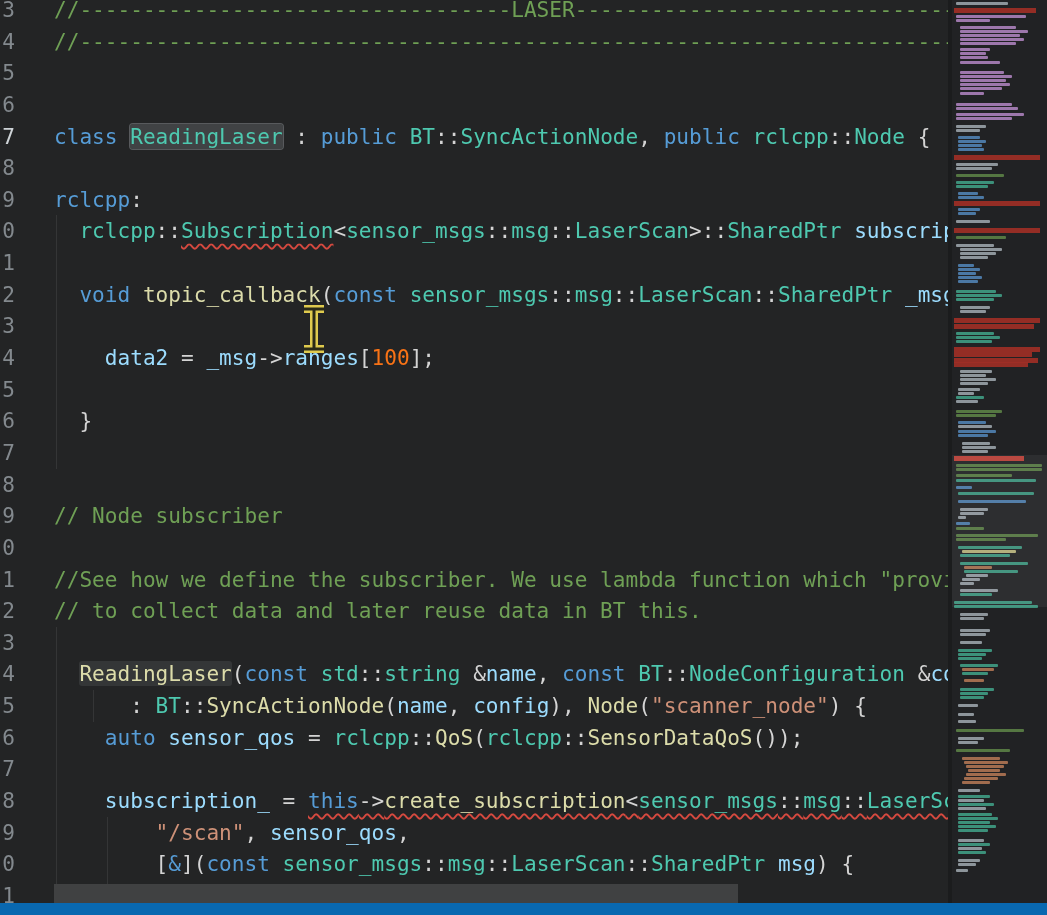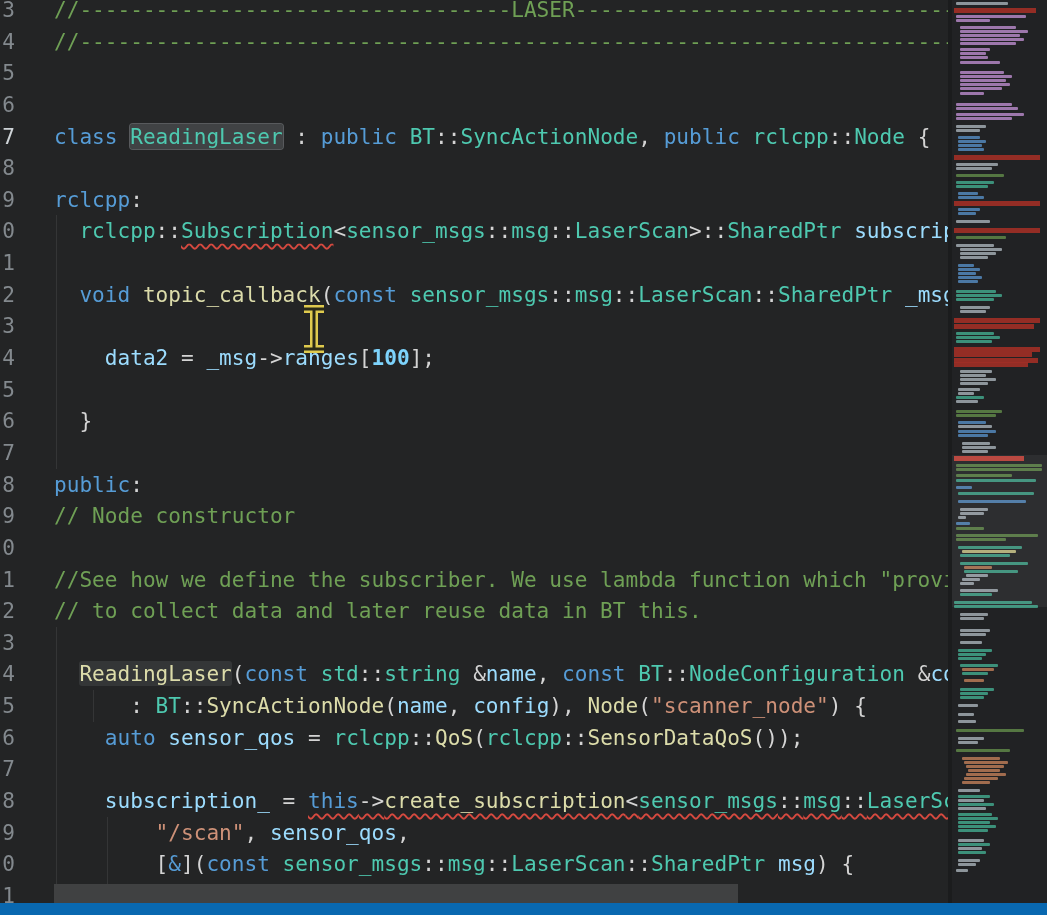--- a/index.html
+++ b/index.html
@@ -14,21 +14,21 @@
   .ln{flex:none;width:15px;text-align:right;color:#83898e;overflow:hidden;}
   .ln.active{color:#ced3d7;}
   .lc{flex:none;padding-left:39px;color:#d4d4d4;}
   
   .c{color:#6fa055;}
   .k{color:#569CD6;}
   .t{color:#4EC9B0;}
   .f{color:#DCDCAA;}
   .v{color:#9CDCFE;}
   .s{color:#CE9178;}
-  .n{color:#7dd3fc;font-weight:bold;}
+  .n{color:#f97316;}
   .p{color:#d4d4d4;}
   .sq{text-decoration-line:underline;text-decoration-style:wavy;text-decoration-color:#d6493f;text-decoration-thickness:1.6px;text-underline-offset:5px;}
   .box{background:rgba(104,109,113,.42);box-shadow:0 0 0 1px rgba(152,157,162,.45);border-radius:3px;}
   .box2{background:rgba(104,109,113,.25);border-radius:3px;}
   .guide{position:absolute;width:1px;background:rgba(255,255,255,.08);}
   #hscroll{position:absolute;left:54px;top:884px;width:684px;height:19px;background:rgba(121,121,121,.35);}
   #divider{position:absolute;left:948px;top:0;width:4px;height:903px;background:#1b1c1d;}
   #minimap{position:absolute;left:952px;top:0;width:95px;height:903px;background:#212224;overflow:hidden;}
   .mbar{position:absolute;height:3px;border-radius:1px;opacity:.92;}
   .mbar.err{height:5px;border-radius:0;}
@@ -49,22 +49,22 @@
       <div class="code-line"><span class="ln">8</span><span class="lc"></span></div>
       <div class="code-line"><span class="ln">9</span><span class="lc"><span class="k">rclcpp</span><span class="p">:</span></span></div>
       <div class="code-line"><span class="ln">0</span><span class="lc"><span class="p">  </span><span class="t">rclcpp</span><span class="p">::</span><span class="t sq">Subscription</span><span class="p">&lt;</span><span class="t">sensor_msgs</span><span class="p">::</span><span class="t">msg</span><span class="p">::</span><span class="t">LaserScan</span><span class="p">&gt;::</span><span class="t">SharedPtr</span><span class="p"> </span><span class="v">subscription_</span></span></div>
       <div class="code-line"><span class="ln">1</span><span class="lc"></span></div>
       <div class="code-line"><span class="ln">2</span><span class="lc"><span class="p">  </span><span class="k">void</span><span class="p"> </span><span class="f">topic_callback</span><span class="p">(</span><span class="k">const</span><span class="p"> </span><span class="t">sensor_msgs</span><span class="p">::</span><span class="t">msg</span><span class="p">::</span><span class="t">LaserScan</span><span class="p">::</span><span class="t">SharedPtr</span><span class="p"> </span><span class="v">_msg</span></span></div>
       <div class="code-line"><span class="ln">3</span><span class="lc"></span></div>
       <div class="code-line"><span class="ln">4</span><span class="lc"><span class="p">    </span><span class="v">data2</span><span class="p"> = </span><span class="v">_msg</span><span class="p">-&gt;</span><span class="v">ranges</span><span class="p">[</span><span class="n">100</span><span class="p">];</span></span></div>
       <div class="code-line"><span class="ln">5</span></div>
       <div class="code-line"><span class="ln">6</span><span class="lc"><span class="p">  }</span></span></div>
       <div class="code-line"><span class="ln">7</span><span class="lc"></span></div>
-      <div class="code-line"><span class="ln">8</span><span class="lc"><span class="k">public</span><span class="p">:</span></span></div>
-      <div class="code-line"><span class="ln">9</span><span class="lc"><span class="c">// Node constructor</span></span></div>
+      <div class="code-line"><span class="ln">8</span></div>
+      <div class="code-line"><span class="ln">9</span><span class="lc"><span class="c">// Node subscriber</span></span></div>
       <div class="code-line"><span class="ln">0</span><span class="lc"></span></div>
       <div class="code-line"><span class="ln">1</span><span class="lc"><span class="c">//See how we define the subscriber. We use lambda function which "provides" a way</span></span></div>
       <div class="code-line"><span class="ln">2</span><span class="lc"><span class="c">// to collect data and later reuse data in BT this.</span></span></div>
       <div class="code-line"><span class="ln">3</span><span class="lc"></span></div>
       <div class="code-line"><span class="ln">4</span><span class="lc"><span class="p">  </span><span class="f box2">ReadingLaser</span><span class="p">(</span><span class="k">const</span><span class="p"> </span><span class="t">std</span><span class="p">::</span><span class="t">string</span><span class="p"> &amp;</span><span class="v">name</span><span class="p">, </span><span class="k">const</span><span class="p"> </span><span class="t">BT</span><span class="p">::</span><span class="t">NodeConfiguration</span><span class="p"> &amp;</span><span class="v">config</span></span></div>
       <div class="code-line"><span class="ln">5</span><span class="lc"><span class="p">      : </span><span class="t">BT</span><span class="p">::</span><span class="f">SyncActionNode</span><span class="p">(</span><span class="v">name</span><span class="p">, </span><span class="v">config</span><span class="p">), </span><span class="f">Node</span><span class="p">(</span><span class="s">"scanner_node"</span><span class="p">) {</span></span></div>
       <div class="code-line"><span class="ln">6</span><span class="lc"><span class="p">    </span><span class="k">auto</span><span class="p"> </span><span class="v">sensor_qos</span><span class="p"> = </span><span class="t">rclcpp</span><span class="p">::</span><span class="f">QoS</span><span class="p">(</span><span class="t">rclcpp</span><span class="p">::</span><span class="f">SensorDataQoS</span><span class="p">());</span></span></div>
       <div class="code-line"><span class="ln">7</span><span class="lc"></span></div>
       <div class="code-line"><span class="ln">8</span><span class="lc"><span class="p">    </span><span class="v">subscription_</span><span class="p"> = </span><span class="k sq">this</span><span class="p sq">-&gt;</span><span class="f sq">create_subscription</span><span class="p sq">&lt;</span><span class="t sq">sensor_msgs</span><span class="p sq">::</span><span class="t sq">msg</span><span class="p sq">::</span><span class="t sq">LaserScan</span></span></div>
       <div class="code-line"><span class="ln">9</span><span class="lc"><span class="p">        </span><span class="s">"/scan"</span><span class="p">, </span><span class="v">sensor_qos</span><span class="p">,</span></span></div>

